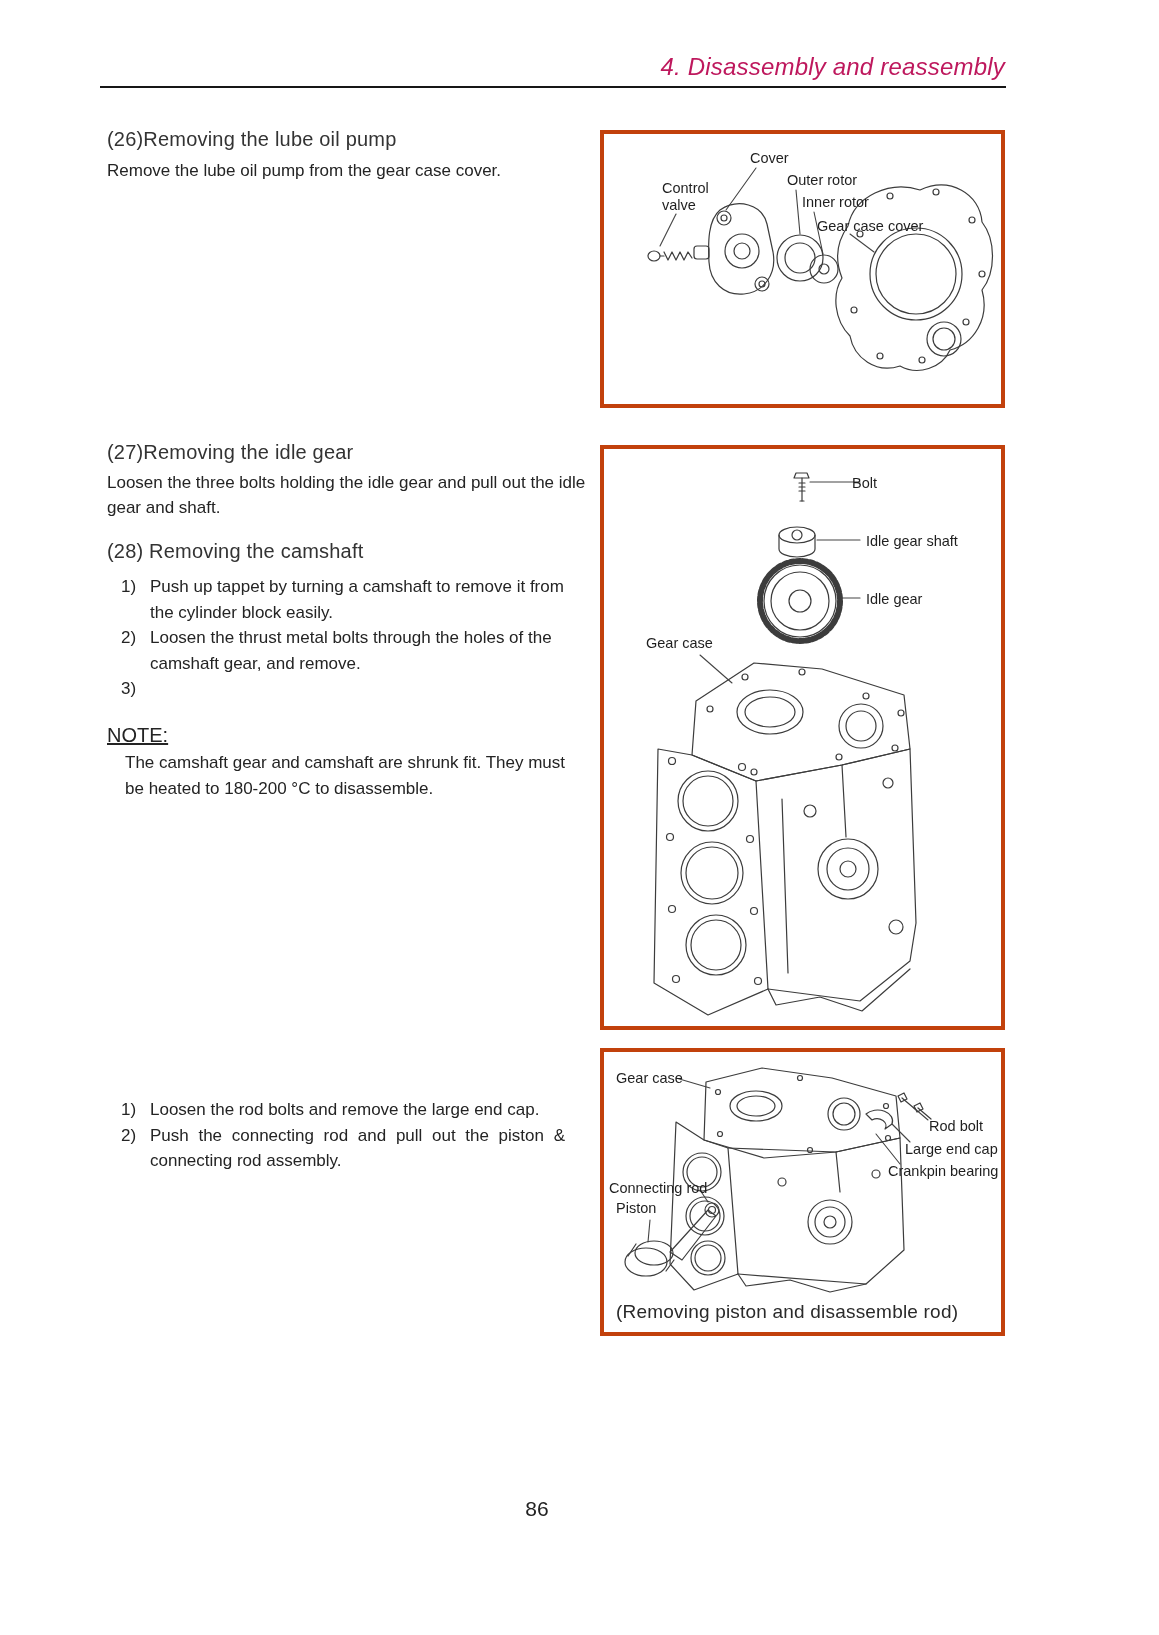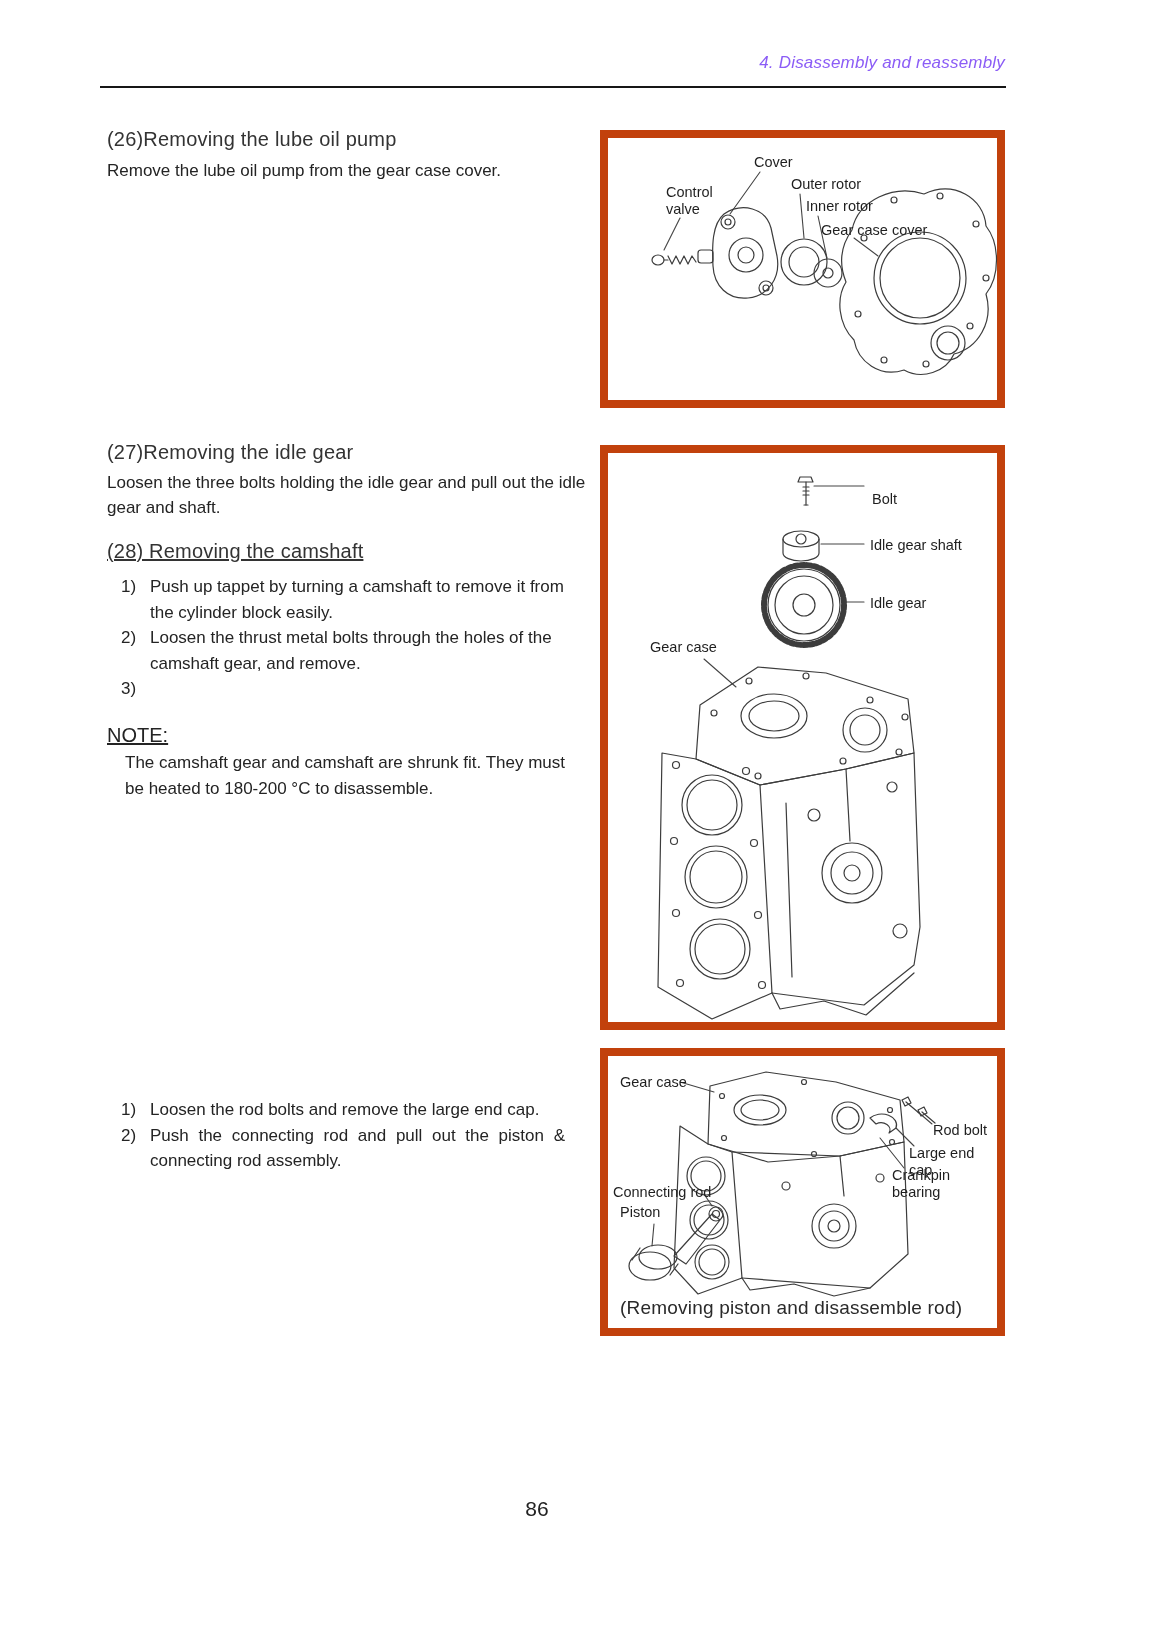--- a/index.html
+++ b/index.html
@@ -1,31 +1,31 @@
 <!DOCTYPE html>
 <html><head>
 <meta charset="utf-8">
 <style>
   * { margin:0; padding:0; box-sizing:border-box; }
   html,body { background:#ffffff; }
   body { width:1159px; height:1635px; font-family:"Liberation Sans", sans-serif; color:#222; }
   .page { position:relative; width:1159px; height:1635px; background:#fff; overflow:hidden; }
 
-  .hdr-title { position:absolute; top:53px; right:154px; font-size:17px; font-style:italic; color:#8b5cf6; letter-spacing:.2px; }
+  .hdr-title { position:absolute; top:53px; right:154px; font-size:24px; font-style:italic; color:#be185d; letter-spacing:.2px; }
   .hdr-rule  { position:absolute; left:100px; right:153px; top:86px; height:2px; background:#161616; }
 
   .h { position:absolute; left:107px; font-size:20px; font-weight:400; color:#333; letter-spacing:.2px; }
   .body { position:absolute; left:107px; font-size:17px; line-height:25px; color:#242424; }
   .list { position:absolute; left:107px; font-size:17px; line-height:25.5px; color:#242424; }
   .li { position:relative; padding-left:43px; }
   .li .num { position:absolute; left:14px; }
   .just .li { text-align:justify; }
   .note-label { position:absolute; left:107px; font-size:20px; color:#242424;text-decoration:underline; }
 
-  .figbox { position:absolute; border:8px solid #c2410c; background:#fff; }
+  .figbox { position:absolute; border:4px solid #c2410c; background:#fff; }
   .lbl { position:absolute; font-size:14.5px; line-height:1.2; color:#1f1f1f; white-space:pre-line; }
   .caption { position:absolute; left:12px; bottom:9px; font-size:19px; color:#2a2a2a; letter-spacing:.2px; }
 
   svg.art { position:absolute; left:0; top:0; }
   .art path, .art circle, .art ellipse, .art line, .art rect, .art polyline {
     stroke:#3c3c3c; fill:none; stroke-width:1.2; stroke-linejoin:round; stroke-linecap:round;
   }
   .art .teeth { stroke-width:6; stroke-dasharray:4 2.6; }
   .art .leader { stroke:#444; stroke-width:1.1; }
 
@@ -38,21 +38,21 @@
 
   <div class="hdr-title">4.  Disassembly and reassembly</div>
   <div class="hdr-rule"></div>
 
   <h2 class="h" style="top:128px;">(26)Removing the lube oil pump</h2>
   <p class="body" style="top:158px; width:500px;">Remove the lube oil pump from the gear case cover.</p>
 
   <h2 class="h" style="top:441px;">(27)Removing the idle gear</h2>
   <p class="body" style="top:470px; width:488px;">Loosen the three bolts holding the idle gear and pull out the idle gear and shaft.</p>
 
-  <h2 class="h" style="top:540px;text-decoration:underline;">(28) Removing the camshaft</h2>
+  <h2 class="h" style="top:540px;">(28) Removing the camshaft</h2>
   <div class="list" style="top:574px; width:475px;">
     <div class="li">
       <span class="num">1)</span>
       <span>Push up tappet by turning a camshaft to remove it from the cylinder block easily.</span>
     </div>
     <div class="li">
       <span class="num">2)</span>
       <span>Loosen the thrust metal bolts through the holes of the camshaft gear, and remove.</span>
     </div>
     <div class="li">
@@ -179,21 +179,21 @@
       <circle cx="244" cy="420" r="30"></circle>
         <circle cx="244" cy="420" r="21"></circle>
         <circle cx="244" cy="420" r="8"></circle>
       <path d="M238 316 L242 388"></path>
       <path d="M178 350 L184 524"></path>
       <circle cx="206" cy="362" r="6"></circle>
         <circle cx="284" cy="334" r="5"></circle>
         <circle cx="292" cy="478" r="7"></circle>
       <path d="M164 540 L172 556 L216 548 L258 562 L306 520"></path>
     </svg>
-    <div class="lbl" style="left:264px; top:26px;margin-top:12px;">Bolt</div>
+    <div class="lbl" style="left:248px; top:26px;">Bolt</div>
     <div class="lbl" style="left:262px; top:84px;">Idle gear shaft</div>
     <div class="lbl" style="left:262px; top:142px;">Idle gear</div>
     <div class="lbl" style="left:42px;  top:186px;">Gear case</div>
   </div>
 
   <div class="figbox" style="left:600px; top:1048px; width:405px; height:288px;">
     <svg class="art" viewBox="0 0 401 284" width="401" height="284">
 
       <line class="leader" x1="72" y1="26" x2="106" y2="36"></line>
       <line class="leader" x1="324" y1="68" x2="310" y2="56"></line>

